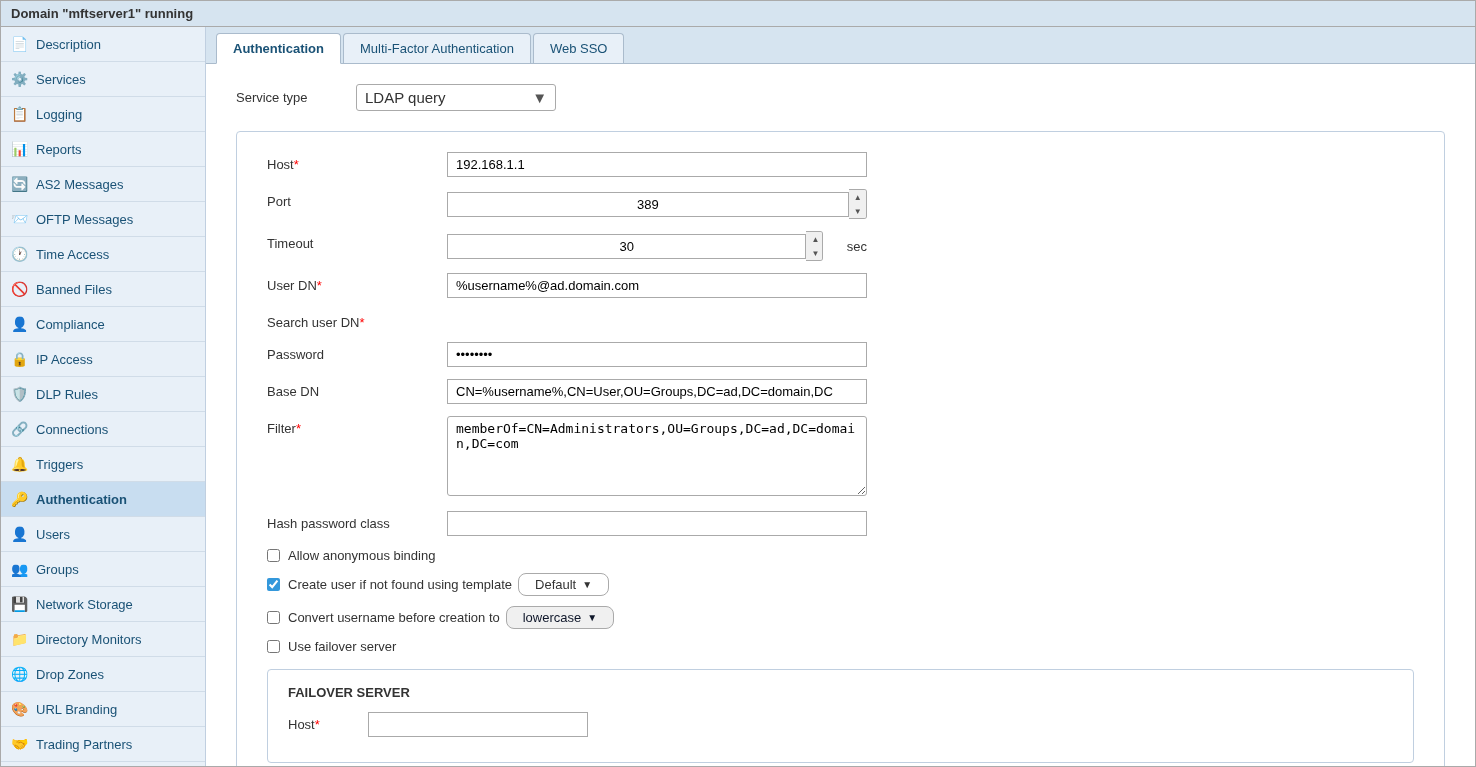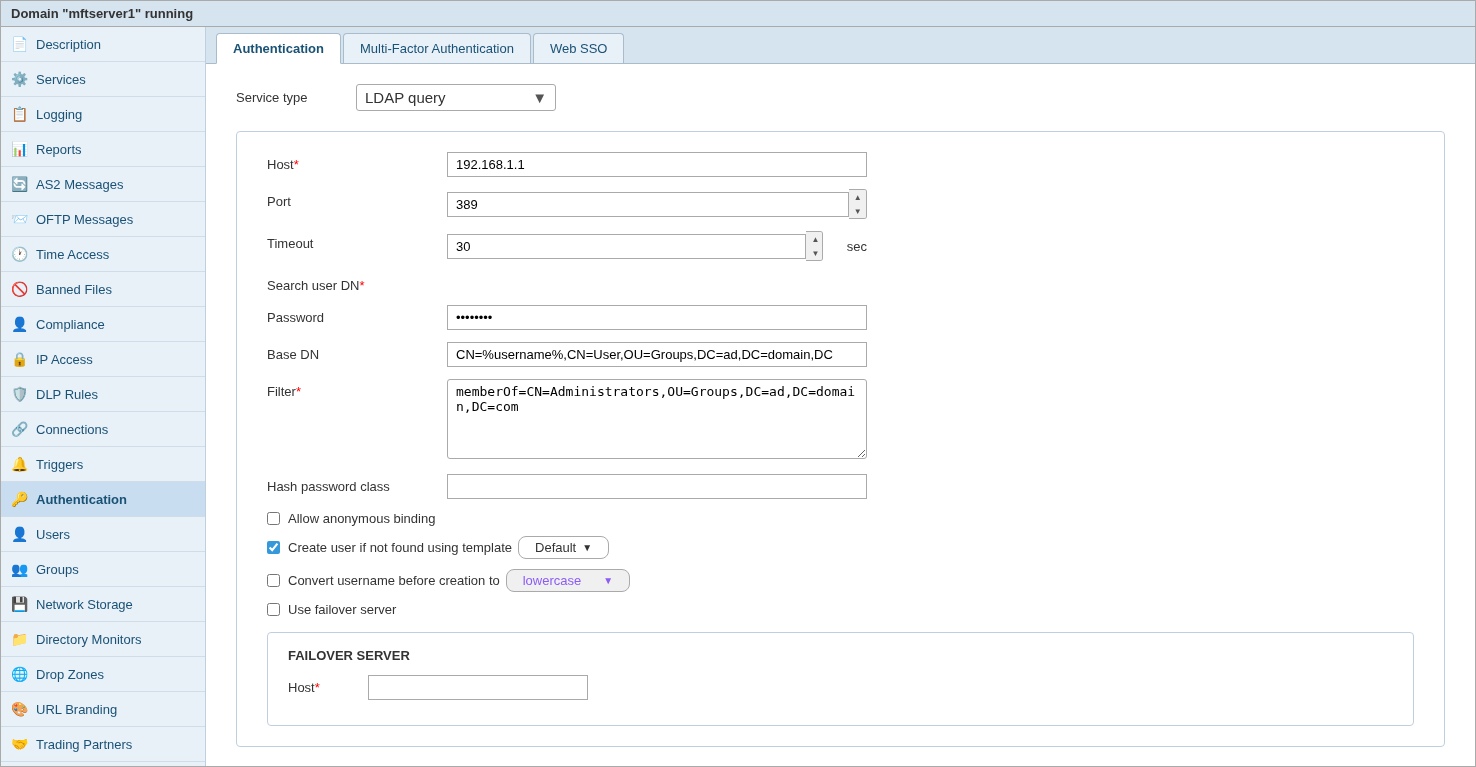--- a/index.html
+++ b/index.html
@@ -42,31 +42,31 @@
     .form-control { flex: 1; max-width: 420px; }
 
     input[type="text"], input[type="password"] {
       width: 100%; padding: 4px 8px; border: 1px solid #aaa; border-radius: 0; font-size: 13px; background: #fff;
     }
     textarea {
       width: 100%; padding: 4px 8px; border: 1px solid #aaa; border-radius: 3px; font-size: 13px; resize: vertical; height: 80px;
     }
 
     .spinner-wrap { display: flex; align-items: center; }
-    .spinner-input { width: 60px; padding: 4px 6px; border: 1px solid #aaa; border-radius: 3px 0 0 3px; font-size: 13px; }
+    .spinner-input { width: 60px; padding: 4px 6px; border: 1px solid #aaa; border-radius: 3px 0 0 3px; font-size: 13px; text-align: center; }
     .spinner-buttons { display: flex; flex-direction: column; border: 1px solid #aaa; border-left: none; border-radius: 0 3px 3px 0; overflow: hidden; }
     .spinner-btn { width: 18px; height: 14px; background: #f0f0f0; border: none; cursor: pointer; font-size: 8px; display: flex; align-items: center; justify-content: center; color: #555; }
     .sec-label { margin-left: 24px; font-size: 13px; }
 
     .checkbox-row { display: flex; align-items: center; margin-bottom: 10px; }
     .checkbox-row input[type="checkbox"] { margin-right: 8px; cursor: pointer; }
     .checkbox-row label { font-size: 13px; cursor: pointer; }
 
     .inline-select { display: inline-flex; align-items: center; border: 1px solid #aaa; border-radius: 8px; background: #fff; padding: 3px 16px; cursor: pointer; margin-left: 6px; }
-    .inline-select.disabled { background: #f0f0f0; color: #8b5cf6; gap: 16px; }
+    .inline-select.disabled { background: #f0f0f0; color: #0f172a; }
     .inline-select span { font-size: 13px; }
 
     .failover-section { margin-top: 15px; border: 1px solid #c0cfe0; border-radius: 4px; padding: 15px 20px; }
     .failover-title { font-size: 13px; font-weight: bold; margin-bottom: 12px; color: #333; }
 
     .failover-row { display: flex; align-items: center; margin-bottom: 10px; }
     .failover-label { width: 80px; font-size: 13px; flex-shrink: 0; }
     .failover-label .required { color: red; }
     .failover-input { width: 200px; padding: 4px 8px; border: 1px solid #aaa; border-radius: 3px; font-size: 13px; }
 
@@ -222,20 +222,28 @@
                 <input type="text" class="spinner-input" value="30" style="">
                 <div class="spinner-buttons">
                   <button class="spinner-btn">▲</button>
                   <button class="spinner-btn">▼</button>
                 </div>
                 <span class="sec-label">sec</span>
               </div>
             </div>
           </div>
 
+          <div class="form-row">
+            <div class="form-label">
+              <span>User DN</span><span class="required">*</span>
+            </div>
+            <div class="form-control">
+              <input type="text" value="%username%@ad.domain.com" style="">
+            </div>
+          </div>
 
           <div class="form-row">
             <div class="form-label">
               <span>Search user DN</span><span class="required">*</span>
             </div>
           </div>
 
           <div class="form-row">
             <div class="form-label">Password</div>
             <div class="form-control">

